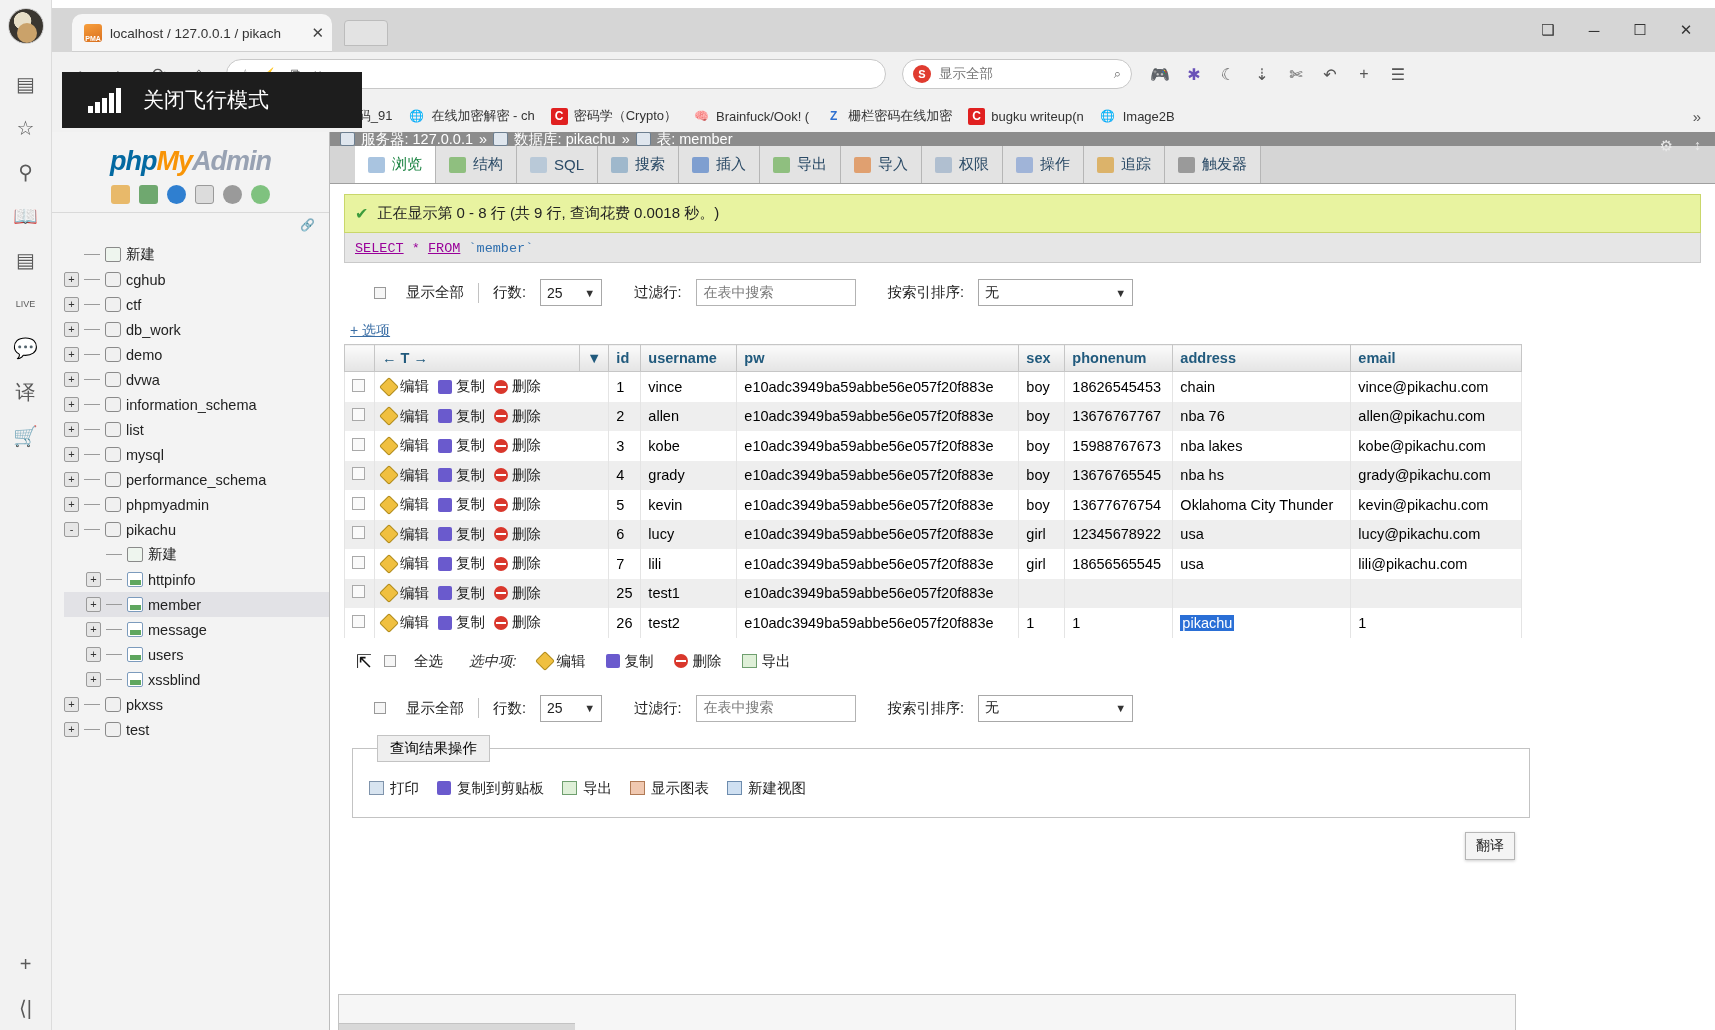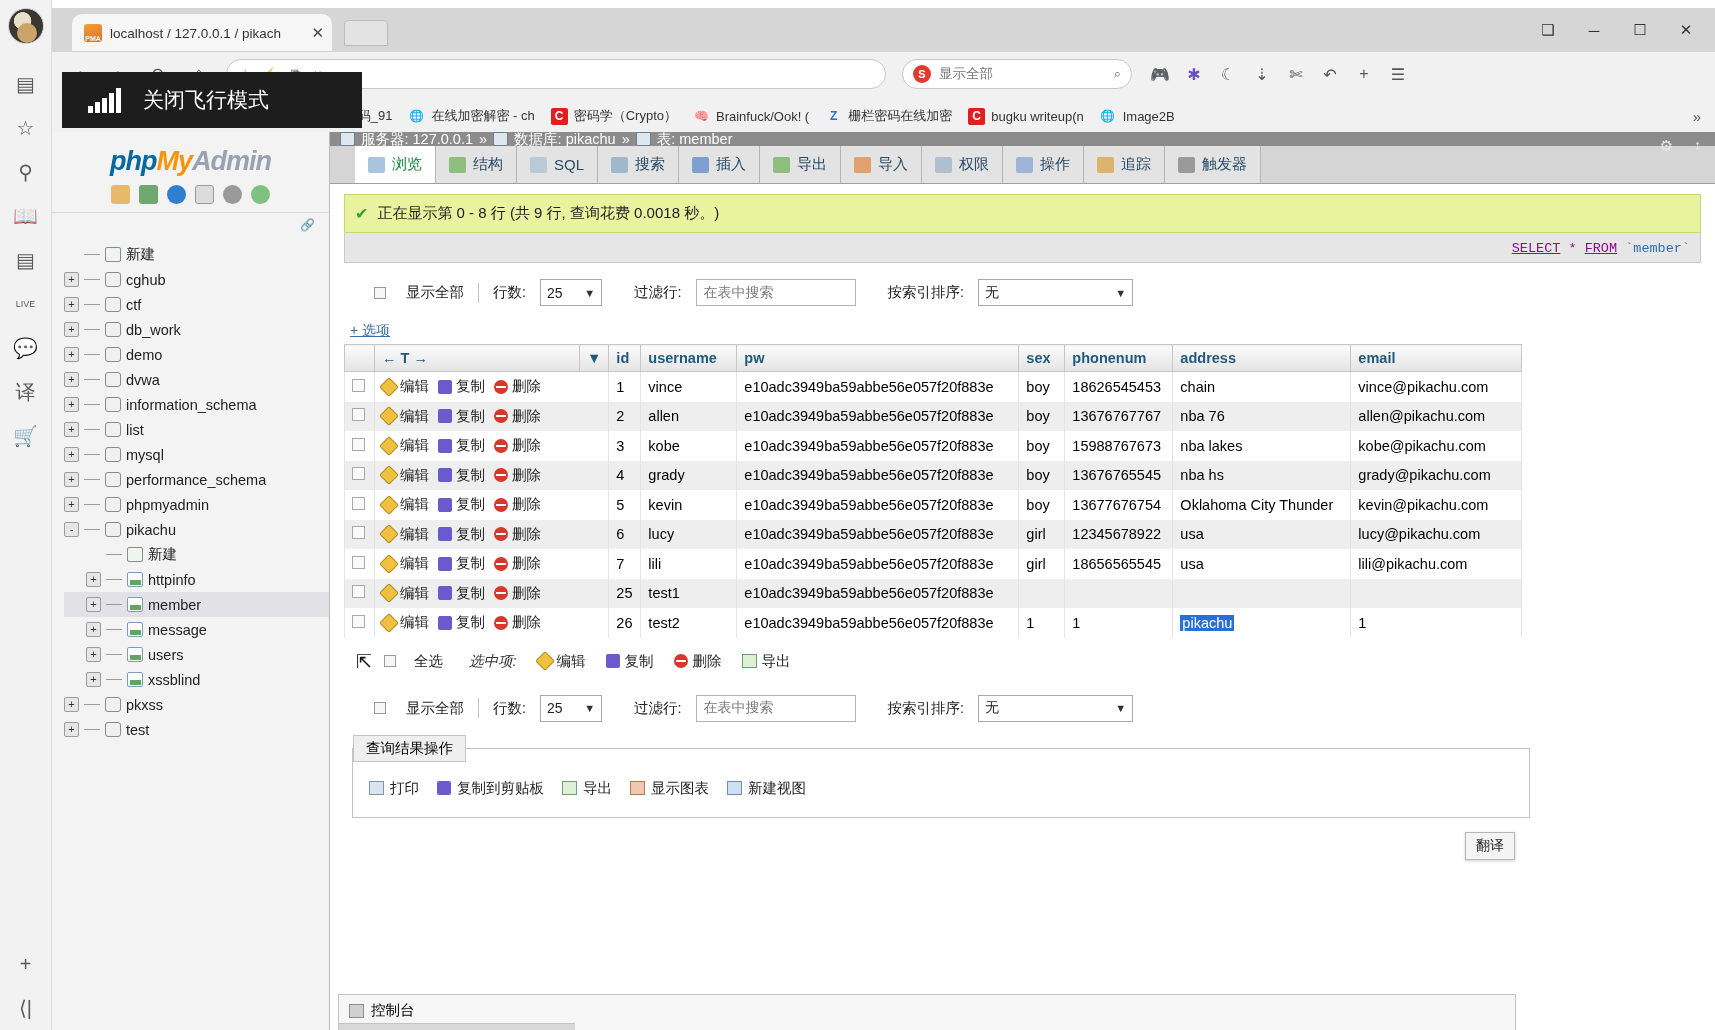--- a/index.html
+++ b/index.html
@@ -161,22 +161,22 @@
   .ptab.active{ background:#fff; color:#15803d; font-weight:normal;margin-left:21px; }
   .ptab .ti{ width:17px;height:16px;flex:none;border-radius:2px; }
 
   #content{ padding:10px 14px 0 14px; }
   .okbar{
     background:#e8f3a0; border:1px solid #c9d76b; padding:9px 10px; font-size:15px; color:#222;
     display:flex; align-items:center; gap:9px;
   }
   .check{ color:#3c9b3c; font-size:16px; }
   .sqlbox{
-    background:#e6e6e6; border:1px solid #c9c9c9; border-top:none; padding:8px 10px 6px 16px;
-    font-family:"Liberation Mono", monospace; font-size:13.5px;text-align:right;
+    background:#e6e6e6; border:1px solid #c9c9c9; border-top:none; padding:8px 10px 6px 10px;
+    font-family:"Liberation Mono", monospace; font-size:13.5px;
   }
   .sqlbox .kw{ color:#990099; text-decoration:underline; }
   .sqlbox .kw2{ color:#990099; }
   .sqlbox .tb{ color:#2f6fae; }
   .actionsbar{
     background:#dfe5ea; border:1px solid #c9c9c9; border-top:none; padding:5px 10px;
     text-align:right; font-size:14px; color:#222;
   }
   .actionsbar a{ color:#3a6ea5; text-decoration:none; cursor:pointer; }
   .cbx{ width:12px;height:12px;border:1px solid #999;background:#f6f6f6;display:inline-block;vertical-align:-1px;margin-right:6px; }
@@ -218,21 +218,21 @@
   .arrowrow{ display:flex; align-items:center; gap:12px; padding:12px 0 4px 12px; font-size:14.5px; color:#222; }
   .uparrow{ font-size:19px; color:#111; }
   .titalic{ font-style:italic; color:#333; }
 
   .tooltipbox{
     position:absolute; background:#f4f4f4; border:1px solid #b6b6b6; padding:4px 10px;
     font-size:14px; color:#222; box-shadow:0 1px 3px rgba(0,0,0,.2); z-index:40;
   }
   .qrbox{ margin:16px 0 0 8px; border:1px solid #c3c3c3; position:relative; height:70px; width:1178px; background:#fff; }
   .qrlegend{
-    position:absolute; left:0; top:-14px; background:#efefef; border:1px solid #c3c3c3;
+    position:absolute; left:24px; top:-14px; background:#efefef; border:1px solid #c3c3c3;
     padding:3px 12px; font-size:14.5px;
   }
   .qrlinks{ display:flex; align-items:center; gap:18px; padding:30px 0 0 16px; font-size:14.5px; color:#222; }
   .qrlinks .ql{ display:flex; align-items:center; gap:6px; cursor:pointer; }
 
   .console{ position:absolute; left:8px; bottom:0; width:1178px; height:36px; border:1px solid #c3c3c3; border-bottom:none; background:#f6f6f6; }
   .console .chdr{ display:flex; align-items:center; gap:7px; padding:6px 0 0 10px; font-size:14.5px; }
   .console .cbar{ position:absolute; left:0; bottom:0; width:236px; height:7px; background:#d8d8d8; border-top:1px solid #c3c3c3; }
 </style>
 </head>
@@ -853,23 +853,19 @@
             <span>显示图表</span>
           </span>
           <span class="ql">
             <span class="ic-exp" style="background:#cfe0f2;border-color:#6d8cae;"></span>
             <span>新建视图</span>
           </span>
         </div>
       </div>
 
       <div class="console">
-        <div class="chdr">
-          <span class="ic-exp" style="background:#d0d0d0;border-color:#8d8d8d;"></span>
-          <span>控制台</span>
-        </div>
         <div class="cbar"></div>
       </div>
 
     </div>
   <div class="tooltipbox" style="left: 1135px; top: 700px;">翻译</div>
     </div>
 </div>
 
 </body></html>

